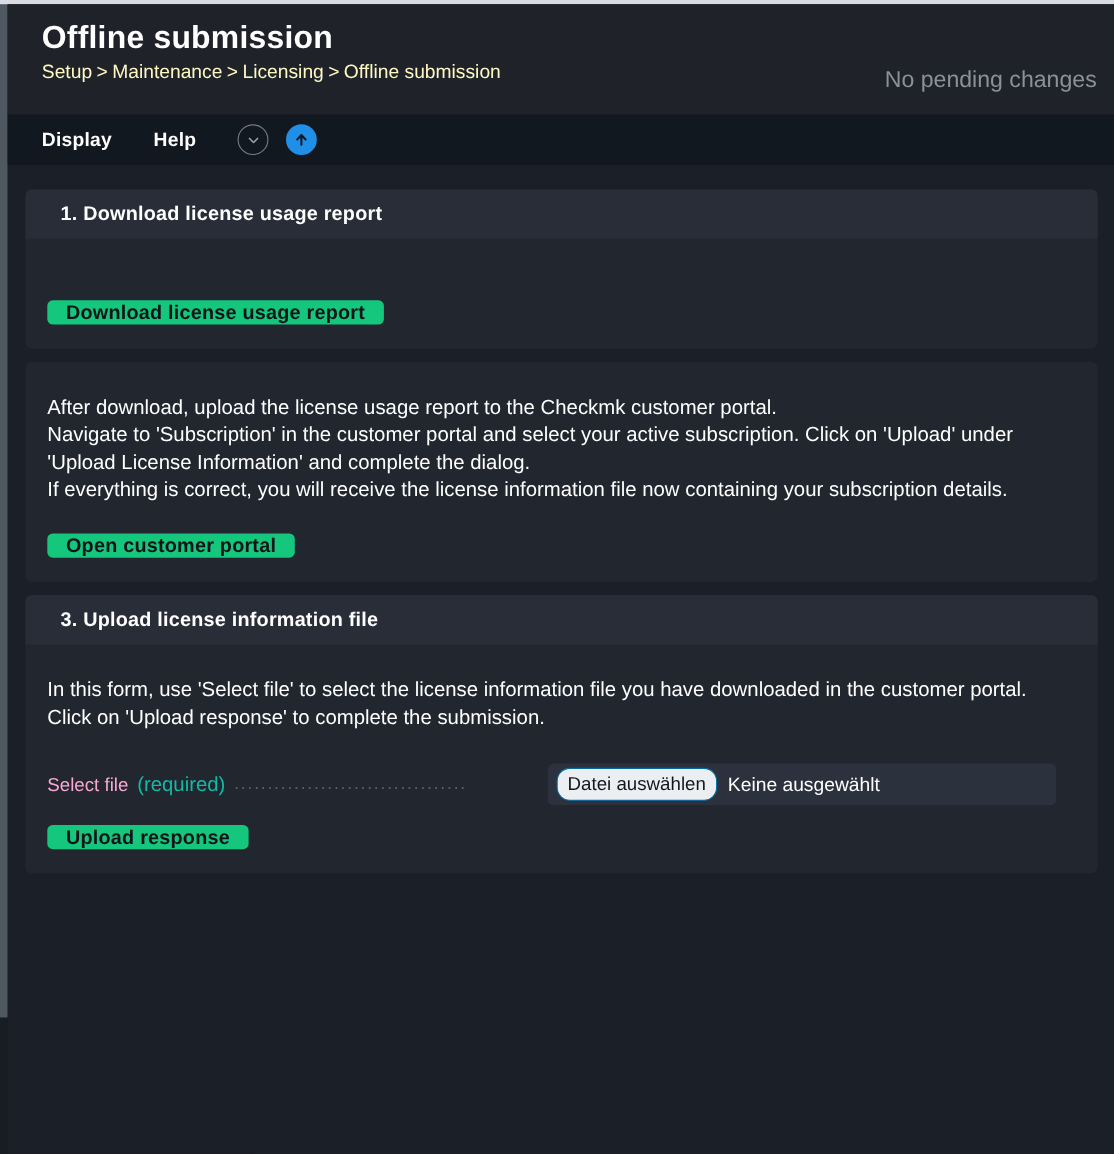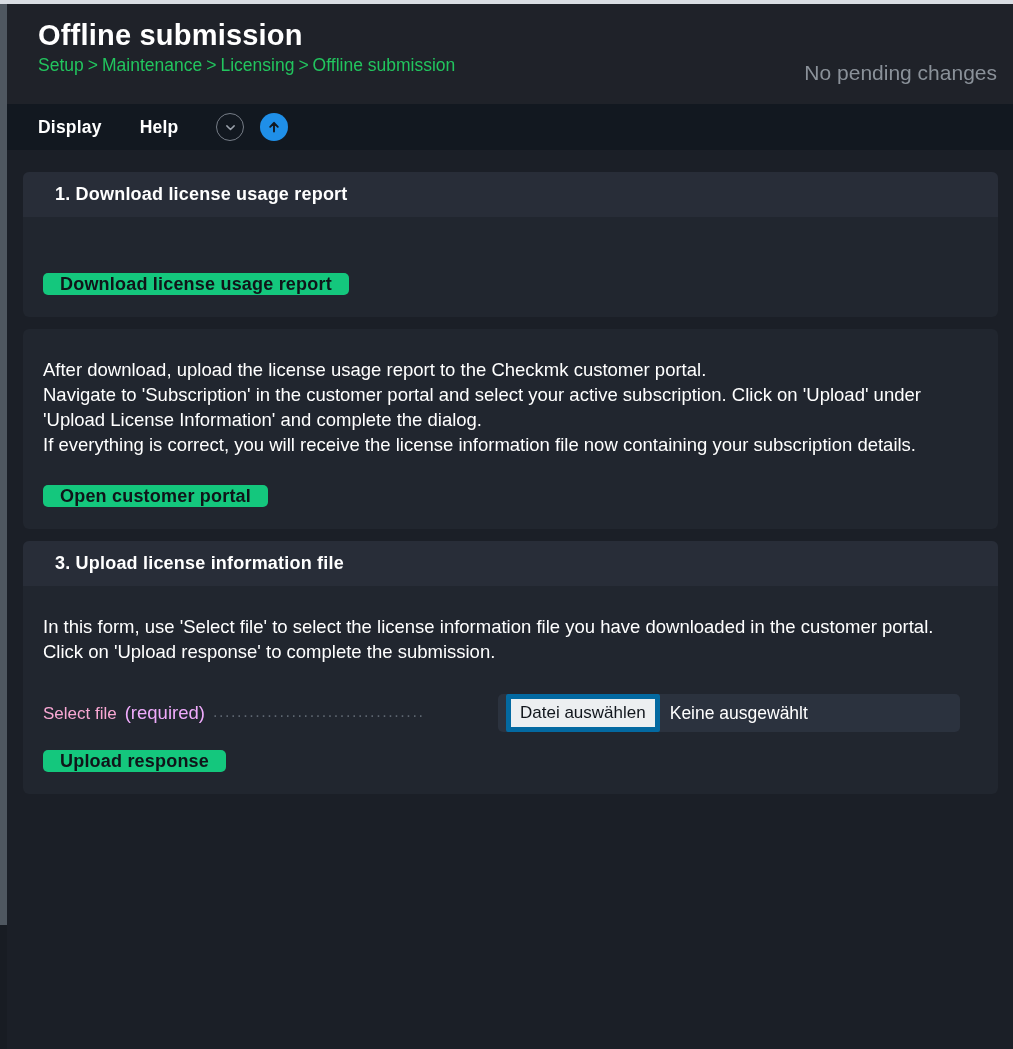--- a/index.html
+++ b/index.html
@@ -41,21 +41,21 @@
   }
   .page-title {
     color: #ffffff;
     font-size: 29px;
     font-weight: bold;
     letter-spacing: .2px;
     line-height: 34px;
     margin: 0 0 2px 0;
   }
   .breadcrumb {
-    color: #22c55e;
+    color: #fef9c3;
     font-size: 17.5px;
     line-height: 22px;
     white-space: nowrap;
   }
   .breadcrumb .sep { margin: 0 4px; }
   .pending {
     position: absolute;
     right: 16px; top: 58px;
     color: #8a9199;
     font-size: 21px;
@@ -149,21 +149,21 @@
     align-items: baseline;
     white-space: nowrap;
     overflow: hidden;
   }
   .form-label {
     color: #f9a8d4;
     font-size: 17px;
     margin-right: 8px;
   }
   .required {
-    color: #f0abfc;
+    color: #14b8a6;
     font-size: 18.5px;
     margin-right: 8px;
   }
   .dots {
     flex: 1 1 auto;
     color: #5d6570;
     font-size: 16px;
     overflow: hidden;
     letter-spacing: 1.6px;
     position: relative;
@@ -175,22 +175,22 @@
     height: 38px;
     width: 462px;
     display: flex;
     align-items: center;
     padding: 0 8px;
     cursor: pointer;
   }
   .file-btn {
     background: #eceff1;
     color: #11161c;
-    border: 5px solid #0369a1;
-    border-radius: 2px;
+    border: 1px solid #0369a1;
+    border-radius: 12px;
     font-family: "Liberation Sans", sans-serif;
     font-size: 17px;
     padding: 4px 9px;
     cursor: pointer;
     line-height: 1.2;
     white-space: nowrap;
   }
   .file-name {
     color: #ffffff;
     font-size: 17.5px;

